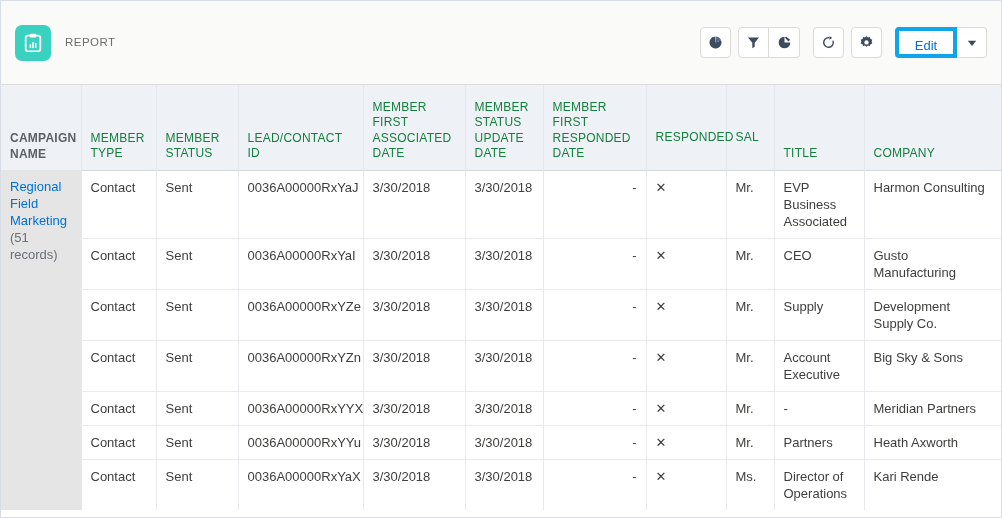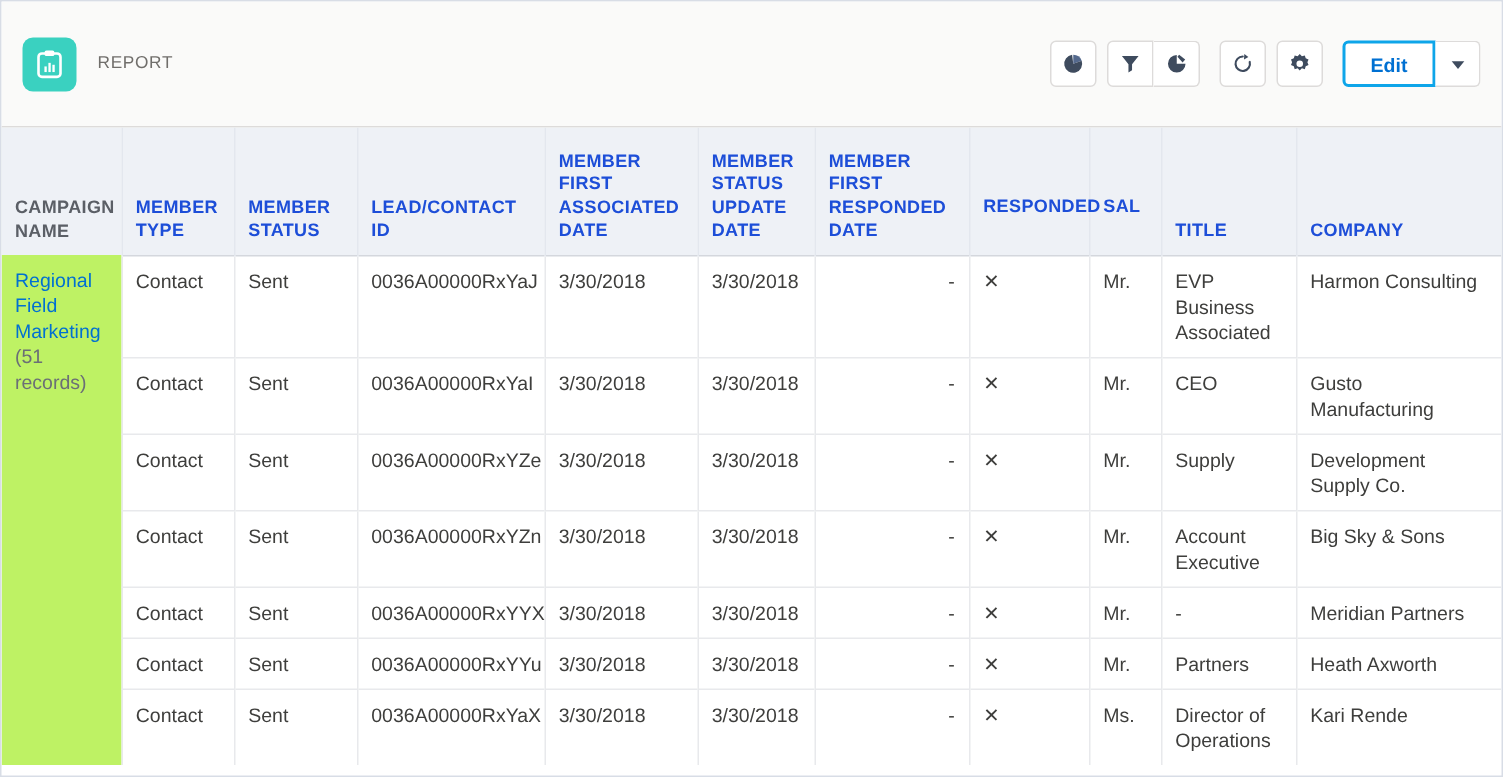--- a/index.html
+++ b/index.html
@@ -109,30 +109,29 @@
   .edit-group {
     display: flex;
     align-items: stretch;
     margin-left: 6px;
   }
   .edit-btn {
     height: 31px;
     min-width: 62px;
     padding: 0 14px;
     background: #fff;
-    border: 2px solid #0ea5e9;
+    border: 4px solid #0ea5e9;
     border-radius: 4px 0 0 4px;
     color: #0070d2;
     font-size: 13px;
     line-height: 29px;
     text-align: center;
     box-sizing: border-box;
     cursor: pointer;
     white-space: nowrap;
-    font-weight: bold;
   }
   .edit-caret {
     width: 30px;
     height: 31px;
     background: #fff;
     border: 1px solid #dddbda;
     border-left: 0;
     border-radius: 0 4px 4px 0;
     display: flex;
     align-items: center;
@@ -149,23 +148,23 @@
   }
   table.report {
     border-collapse: collapse;
     width: 1000px;
     table-layout: fixed;
     font-size: 13px;
     color: #3e3e3c;
   }
   table.report thead th {
     background: #eef1f6;
-    color: #1d4ed8;
+    color: #15803d;
     font-size: 12px;
-    font-weight: 700;
+    font-weight: 400;
     letter-spacing: 0.25px;
     text-align: left;
     vertical-align: bottom;
     padding: 6px 9px 8px 9px;
     height: 85px;
     box-sizing: border-box;
     border-right: 1px solid #e3e7ee;
     line-height: 15.5px;
     text-transform: uppercase;
   }
@@ -182,21 +181,21 @@
     padding: 8px 9px 8px 9px;
     vertical-align: top;
     line-height: 17px;
     color: #3e3e3c;
     box-sizing: border-box;
   }
   table.report tbody td:last-child { border-right: 0; }
   table.report tbody tr:first-child td { border-top: 1px solid #d4d7dd; }
 
   td.grouping {
-    background: #bef264;
+    background: #e5e5e5;
     border-right: 1px solid #e0e3e9;
     border-top: 0 !important;
     vertical-align: top;
     padding-top: 9px;
   }
   .group-link {
     color: #0070d2;
     text-decoration: none;
     cursor: pointer;
     display: block;

